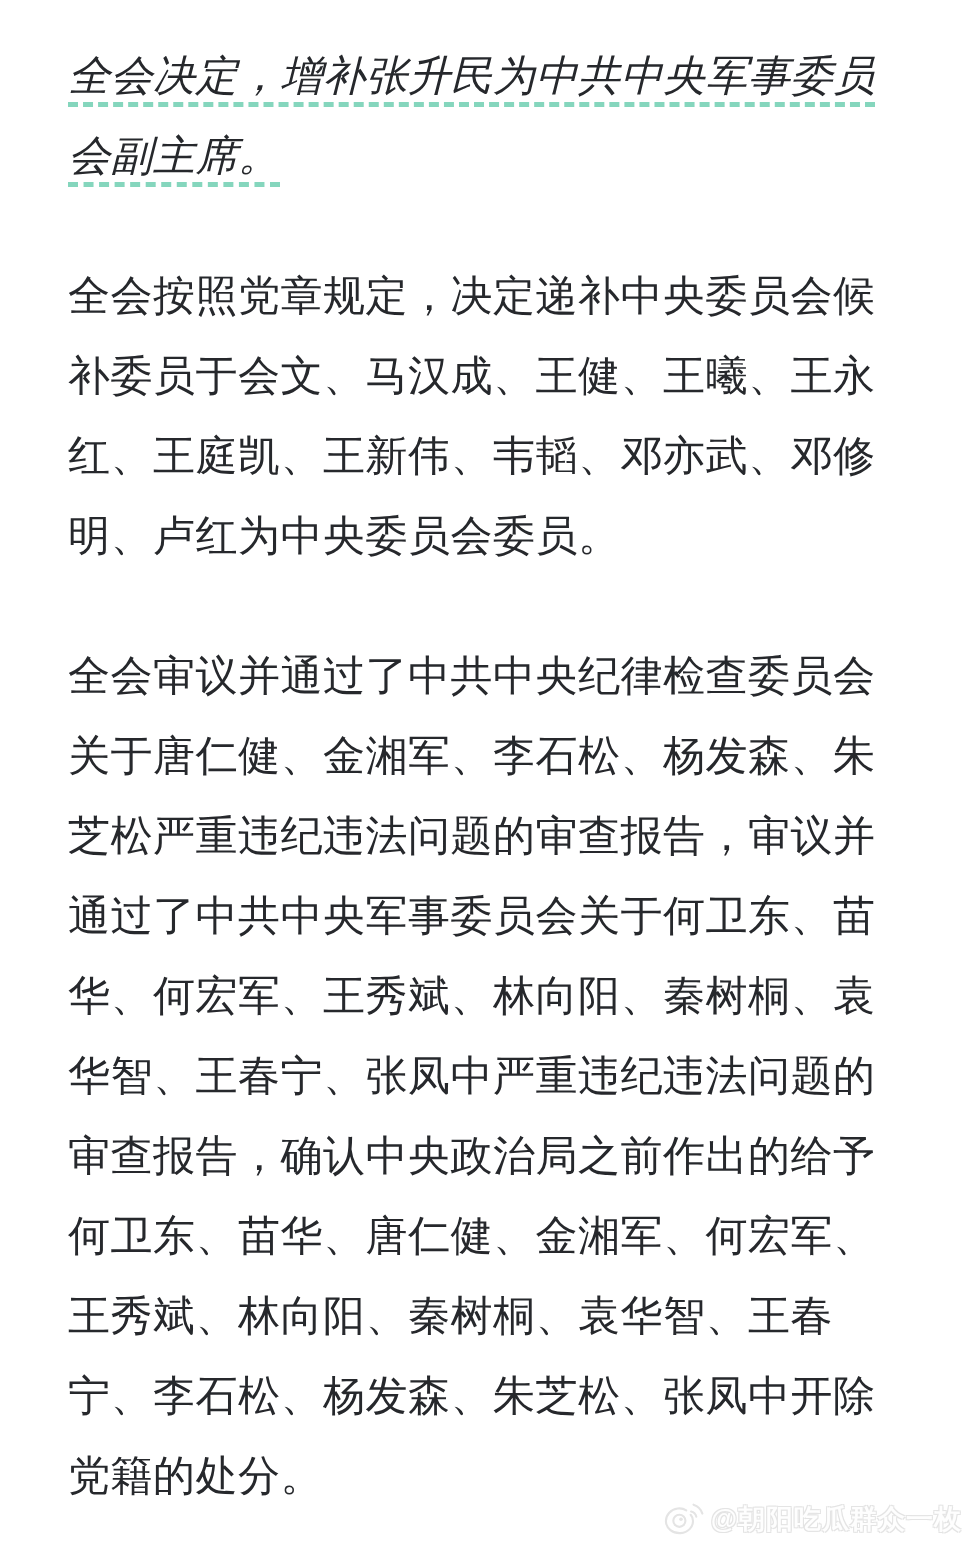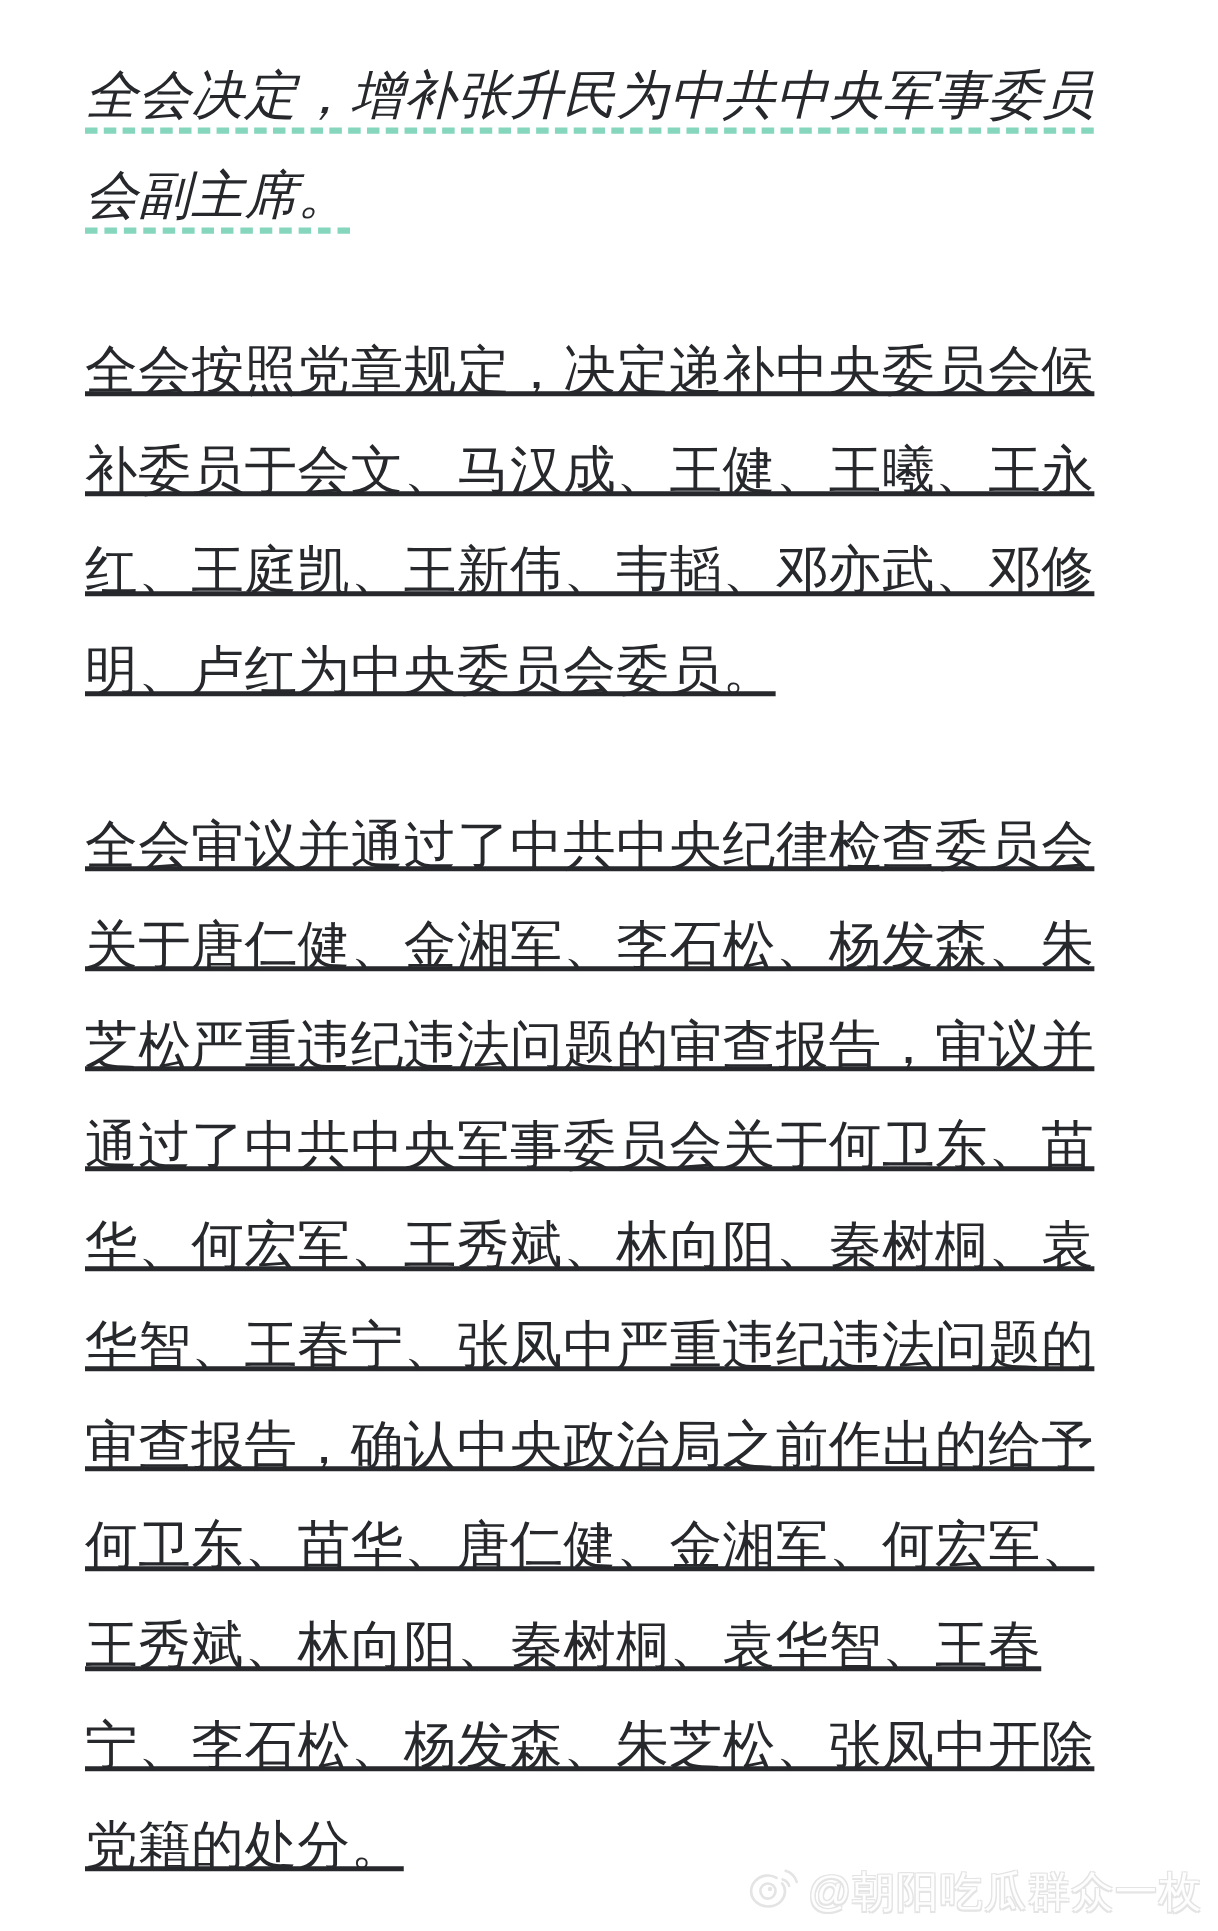--- a/index.html
+++ b/index.html
@@ -15,41 +15,40 @@
     padding: 36px 66px 0 68px;
   }
   .para {
     margin: 0 0 60px 0;
     font-size: 42px;
     line-height: 80px;
     font-weight: 500;
     color: var(--text-color, #26282c);
     white-space: pre-line;
     letter-spacing: 0.5px;
-    text-decoration: underline;
   }
   .para:last-child { margin-bottom: 0; }
   .para.underlined {
     text-decoration-line: underline;
     text-decoration-style: dashed;
     text-decoration-color: var(--underline-color, #85d6bd);
     text-decoration-thickness: 5px;
     text-underline-offset: 12px;
     font-style: italic;
   }
   .watermark {
     position: absolute;
     right: 12px;
     bottom: 8px;
     display: flex;
-    align-items: flex-start;
+    align-items: flex-end;
     gap: 7px;
     color: rgba(255,255,255,0.94);
-    font-size: 34px;
-    font-weight: 400;
+    font-size: 27px;
+    font-weight: 700;
     letter-spacing: 1px;
     text-shadow:
       -1px -1px 0 var(--watermark-color, #e4e4e4),
        1px -1px 0 var(--watermark-color, #e4e4e4),
       -1px  1px 0 var(--watermark-color, #e4e4e4),
        1px  1px 0 var(--watermark-color, #e4e4e4);
   }
   .watermark .icon-wrap { display: inline-flex; }
   .watermark svg { display: block; }
 </style>

